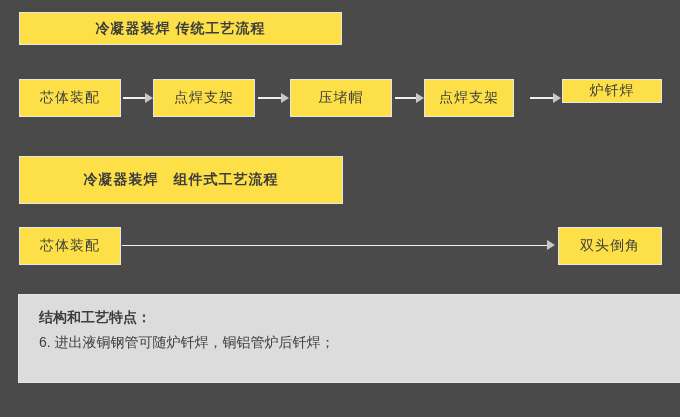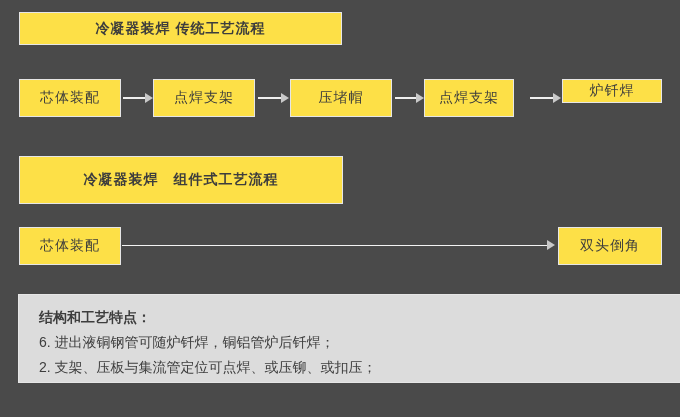--- a/index.html
+++ b/index.html
@@ -97,16 +97,15 @@
   <div class="box title-box m-title">冷凝器装焊　组件式工艺流程</div>
 
   <div class="box step-box m-step0">芯体装配</div>
   <div class="arrow arrow--long m-arrow0"></div>
 
   <div class="box step-box m-step1">双头倒角</div>
 
   <div class="notes-box">
     <div class="notes-heading">结构和工艺特点：</div>
     <div class="notes-line">6. 进出液铜钢管可随炉钎焊，铜铝管炉后钎焊；</div>
-    <div class="notes-line">2. 支架、压板与集流管定位可点焊、或压铆、或扣压；</div>
   </div>
 
 </div>
 
 </body></html>

